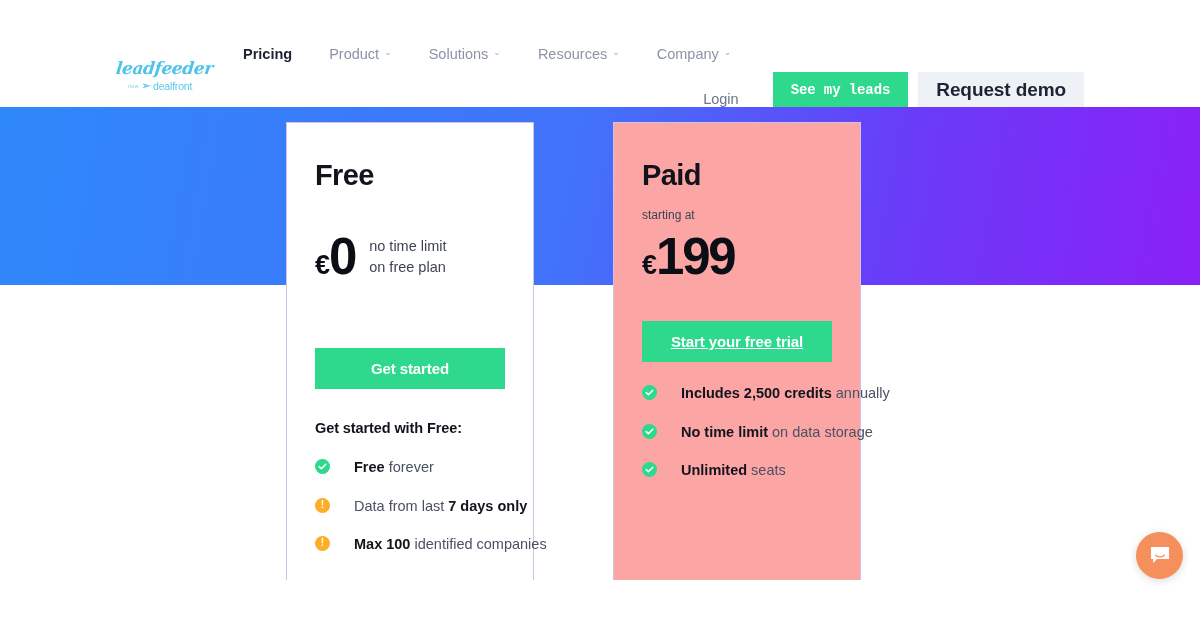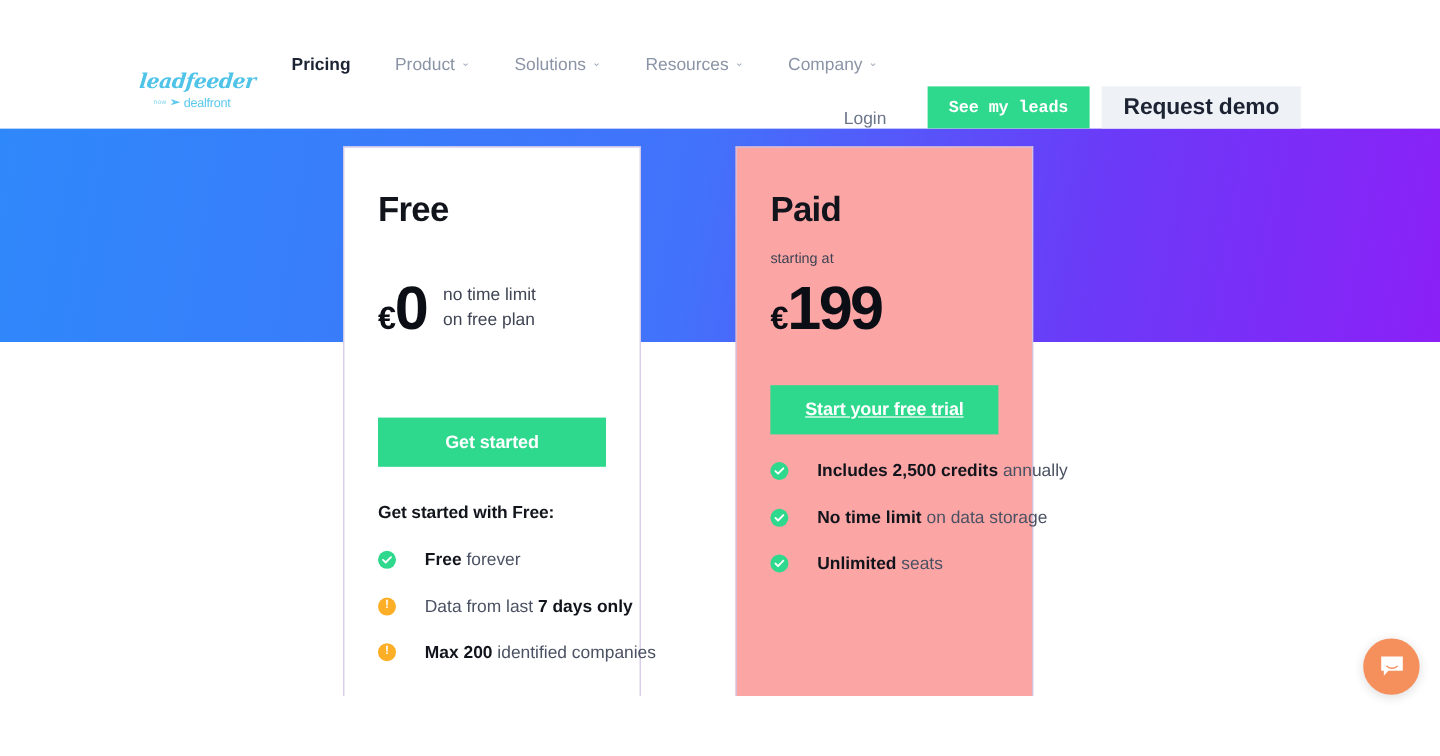--- a/index.html
+++ b/index.html
@@ -252,21 +252,21 @@
               </svg>
           </span>
           <span><b>Free</b><span> forever</span></span>
         </li>
         <li class="feat">
           <span class="ico ico-warn">!</span>
           <span><span>Data from last </span><b>7 days only</b></span>
         </li>
         <li class="feat">
           <span class="ico ico-warn">!</span>
-          <span><b>Max 200</b><span> identified companies</span></span>
+          <span><b>Max 100</b><span> identified companies</span></span>
         </li>
       </ul>
     </div>
 
     <div class="card card-paid">
       <div class="card-title">Paid</div>
       <div class="starting-at">starting at</div>
 
       <div class="price-row price-paid">
         <div class="price-amt">

